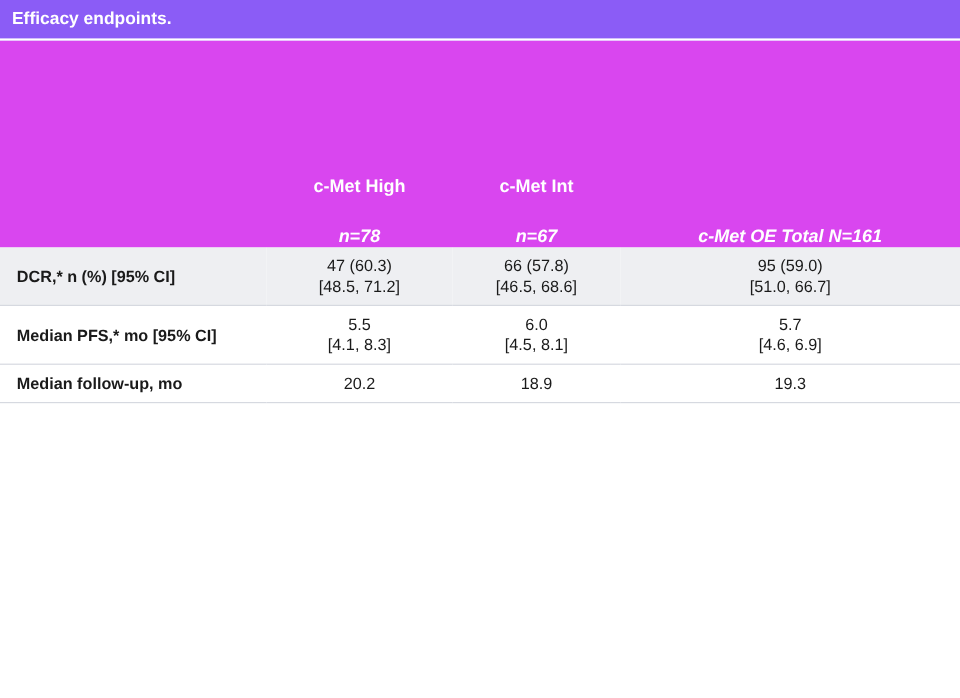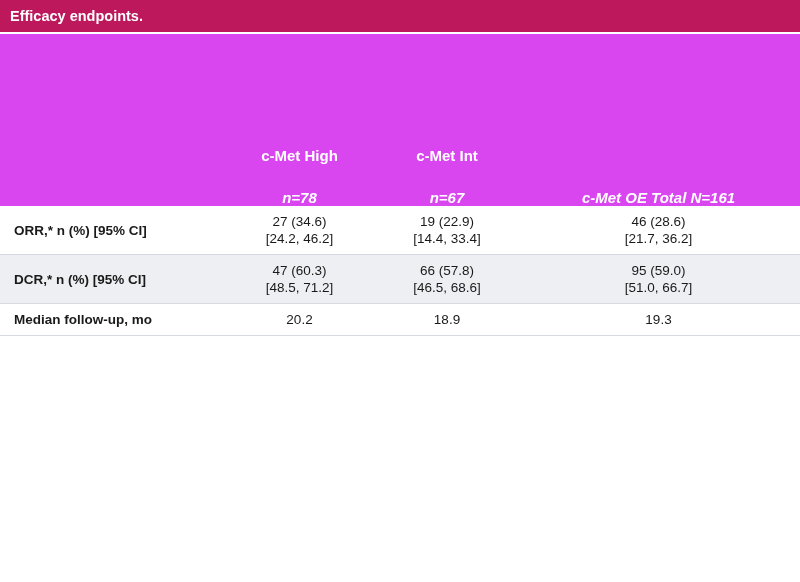--- a/index.html
+++ b/index.html
@@ -16,21 +16,21 @@
   }
   .table-wrap {
     width: 800px;
     height: 582px;
     box-sizing: border-box;
     display: flex;
     flex-direction: column;
     background: #ffffff;
   }
   .caption-bar {
-    background: #be185d;
+    background: #8b5cf6;
     color: #ffffff;
     font-weight: bold;
     font-size: 14.5px;
     padding: 8px 10px 9px 10px;
     box-sizing: border-box;
     border-bottom: 2px solid #ffffff;
     height: 34px;
     line-height: 17px;
   }
   .header-block {
@@ -147,51 +147,51 @@
   </div>
 
   <table class="body-table">
     <colgroup>
       <col class="c0">
         <col class="c1">
         <col class="c2">
         <col class="c3">
     </colgroup>
     <tbody id="body-rows">
-        <tr>
-          <td class="label">ORR,* n (%) [95% CI]</td>
-          <td class="val">
-            <span class="main">27 (34.6)</span>
-            <span class="ci">[24.2, 46.2]</span>
-          </td>
-          <td class="val">
-            <span class="main">19 (22.9)</span>
-            <span class="ci">[14.4, 33.4]</span>
-          </td>
-          <td class="val">
-            <span class="main">46 (28.6)</span>
-            <span class="ci">[21.7, 36.2]</span>
-          </td>
-        </tr>
         <tr class="shaded">
           <td class="label">DCR,* n (%) [95% CI]</td>
           <td class="val">
             <span class="main">47 (60.3)</span>
             <span class="ci">[48.5, 71.2]</span>
           </td>
           <td class="val">
             <span class="main">66 (57.8)</span>
             <span class="ci">[46.5, 68.6]</span>
           </td>
           <td class="val">
             <span class="main">95 (59.0)</span>
             <span class="ci">[51.0, 66.7]</span>
           </td>
         </tr>
         <tr>
+          <td class="label">Median PFS,* mo [95% CI]</td>
+          <td class="val">
+            <span class="main">5.5</span>
+            <span class="ci">[4.1, 8.3]</span>
+          </td>
+          <td class="val">
+            <span class="main">6.0</span>
+            <span class="ci">[4.5, 8.1]</span>
+          </td>
+          <td class="val">
+            <span class="main">5.7</span>
+            <span class="ci">[4.6, 6.9]</span>
+          </td>
+        </tr>
+        <tr>
           <td class="label">Median follow-up, mo</td>
           <td class="val">
             <span class="main">20.2</span>
           </td>
           <td class="val">
             <span class="main">18.9</span>
           </td>
           <td class="val">
             <span class="main">19.3</span>
           </td>

